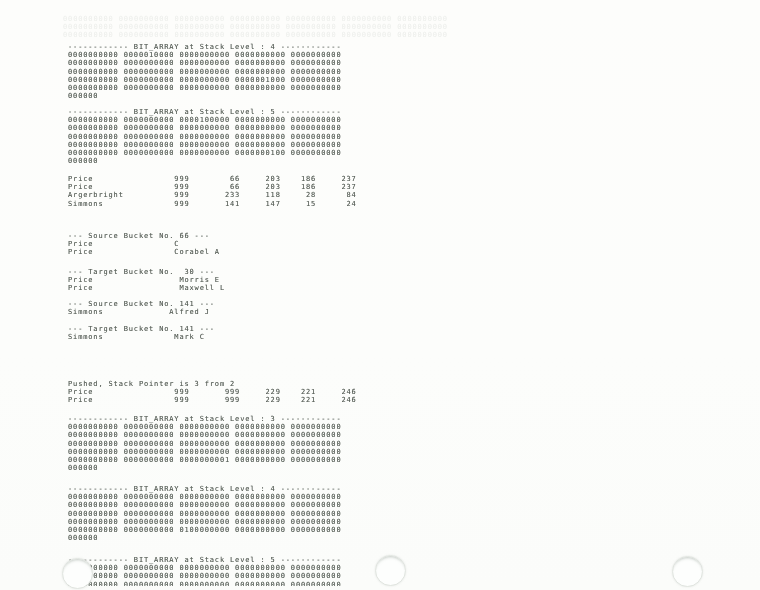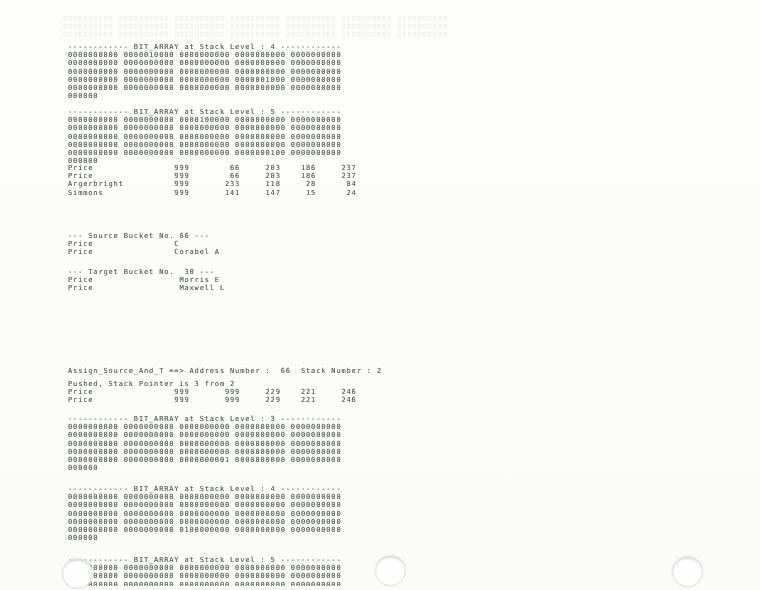--- a/index.html
+++ b/index.html
@@ -67,38 +67,41 @@
 000000</pre>
 
   <pre class="sec" style="top:108px">------------ BIT_ARRAY at Stack Level : 5 ------------
 0000000000 0000000000 0000100000 0000000000 0000000000
 0000000000 0000000000 0000000000 0000000000 0000000000
 0000000000 0000000000 0000000000 0000000000 0000000000
 0000000000 0000000000 0000000000 0000000000 0000000000
 0000000000 0000000000 0000000000 0000000100 0000000000
 000000</pre>
 
-  <pre class="sec" style="top:164px">Price                999        66     203    186     237
+  <pre class="sec" style="top:175px">Price                999        66     203    186     237
 Price                999        66     203    186     237
 Argerbright          999       233     118     28      84
 Simmons              999       141     147     15      24</pre>
 
 
   <pre class="sec" style="top:232px">--- Source Bucket No. 66 ---
 Price                C
 Price                Corabel A</pre>
 
   <pre class="sec" style="top:268px">--- Target Bucket No.  30 ---
 Price                 Morris E
 Price                 Maxwell L</pre>
 
+  <pre class="sec" style="top:300px">--- Source Bucket No. 141 ---
+Simmons             Alfred J</pre>
+
+  <pre class="sec" style="top:325px">--- Target Bucket No. 141 ---
+Simmons              Mark C</pre>
 
 
-
-  <pre class="sec" style="top:367px">Assign_Source_And_T ==&gt; Address Number :  66  Stack Number : 2</pre>
 
   <pre class="sec" style="top:380px">Pushed, Stack Pointer is 3 from 2
 Price                999       999     229    221     246
 Price                999       999     229    221     246</pre>
 
   <pre class="sec" style="top:415px">------------ BIT_ARRAY at Stack Level : 3 ------------
 0000000000 0000000000 0000000000 0000000000 0000000000
 0000000000 0000000000 0000000000 0000000000 0000000000
 0000000000 0000000000 0000000000 0000000000 0000000000
 0000000000 0000000000 0000000000 0000000000 0000000000

